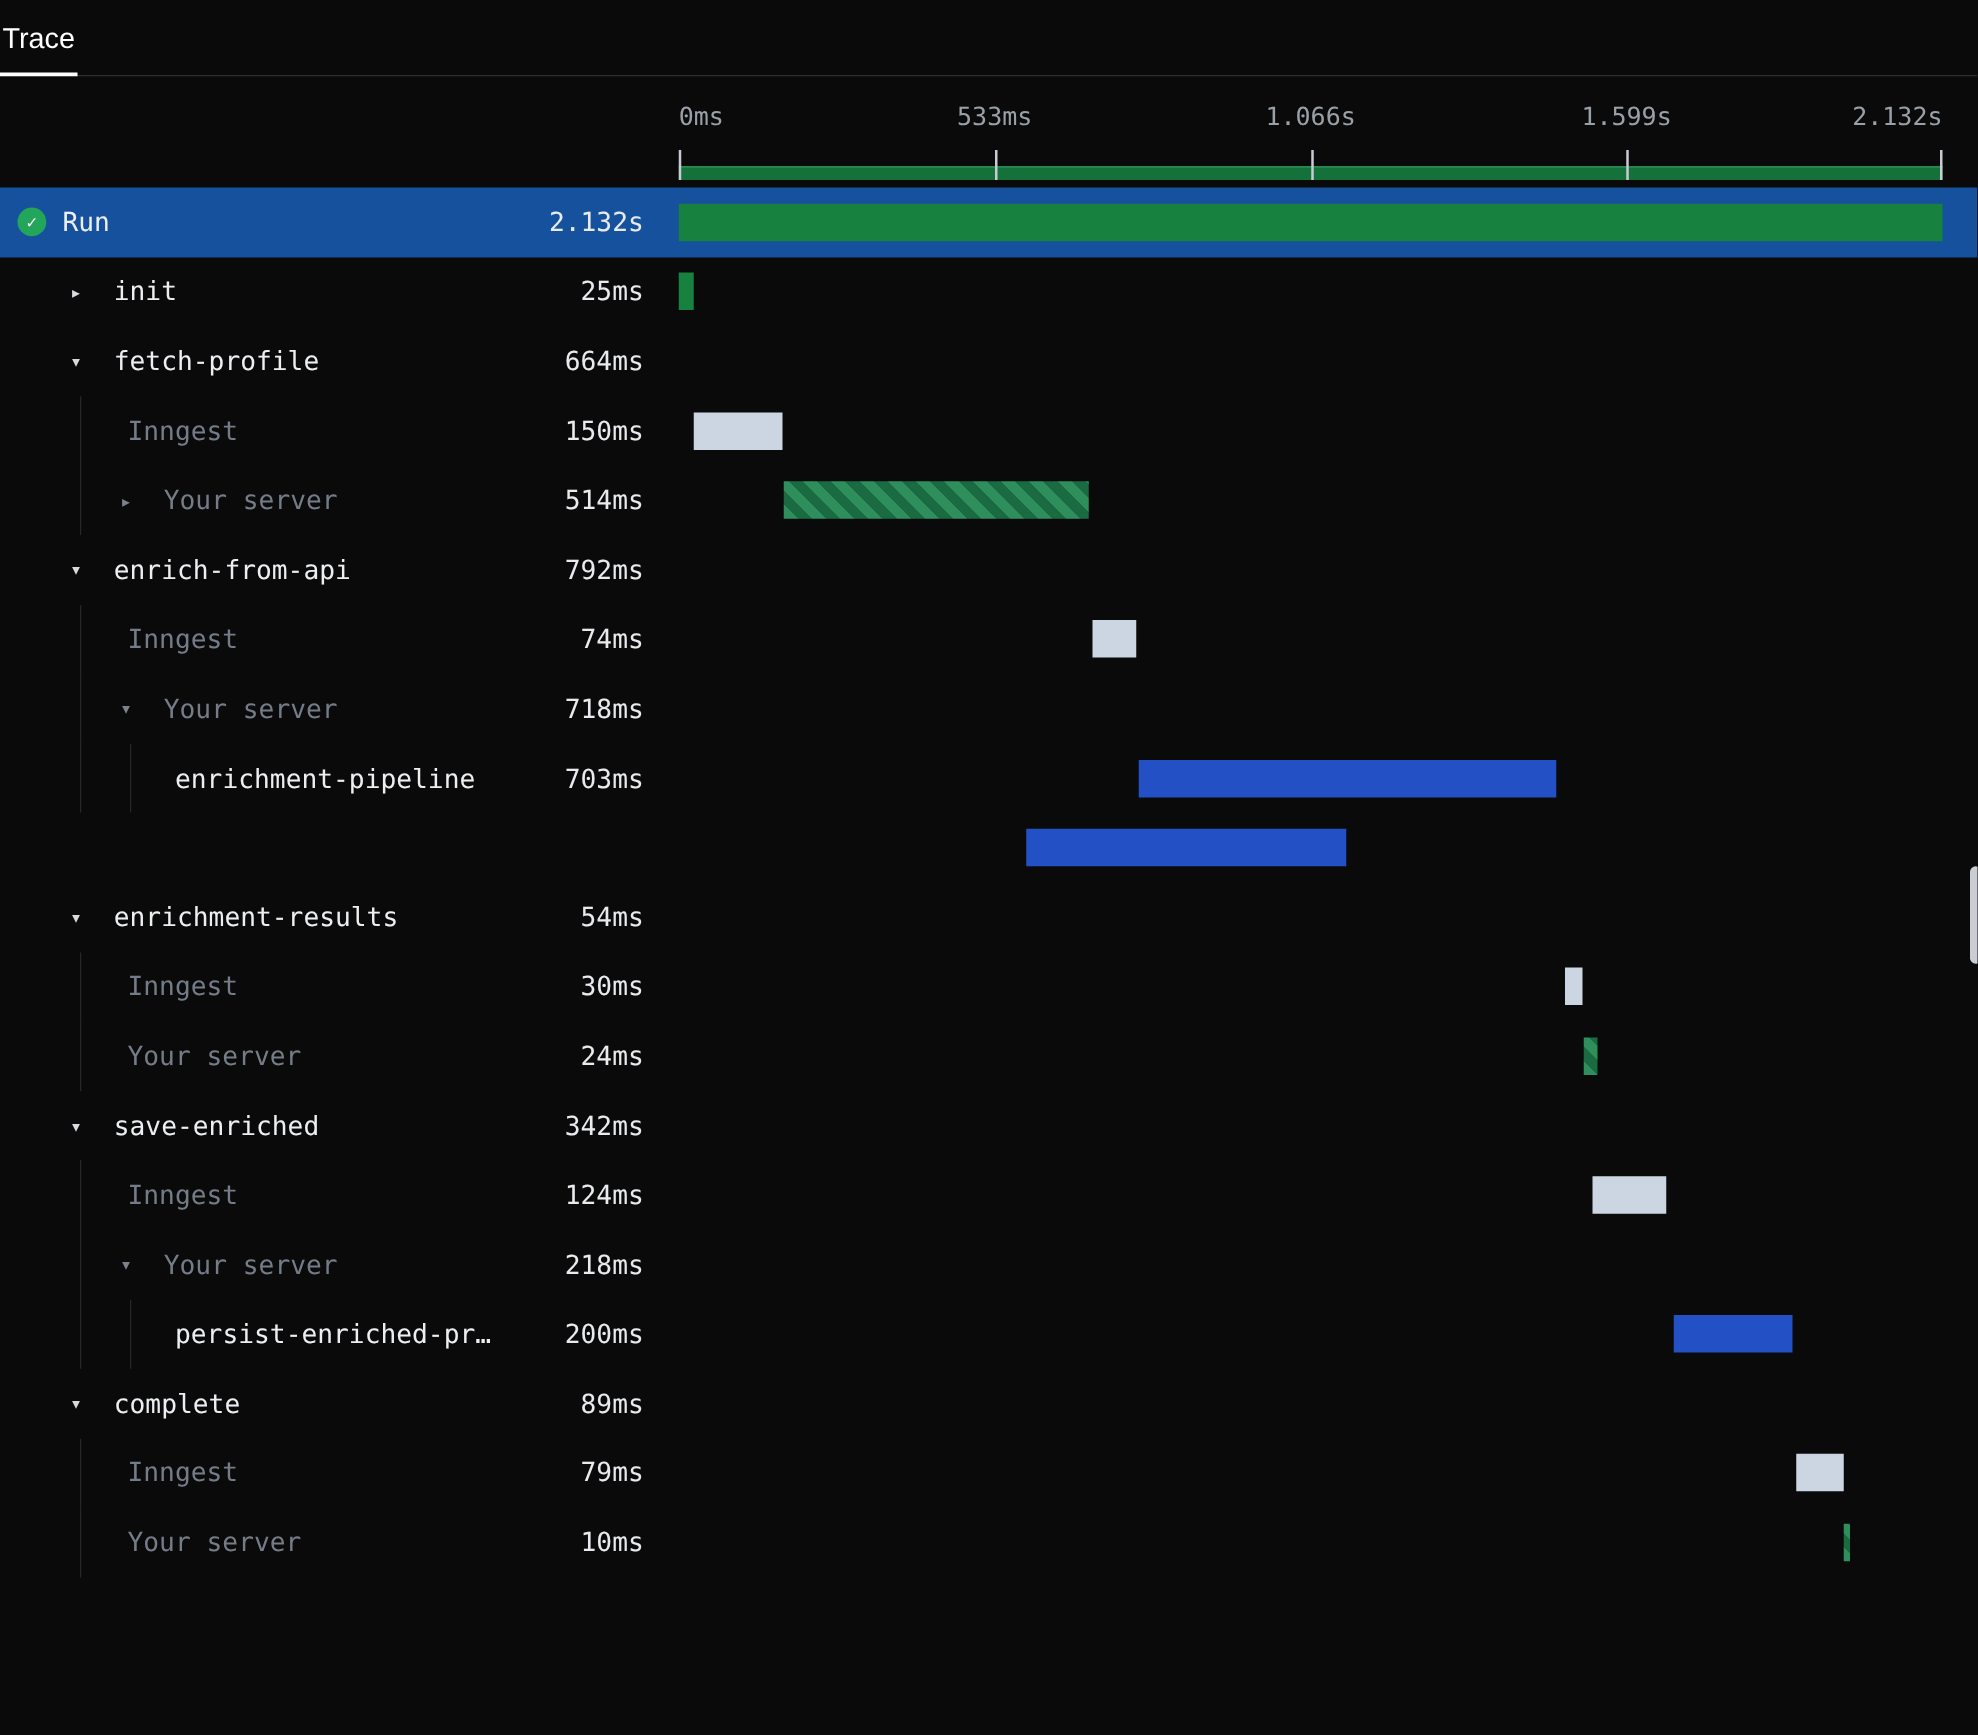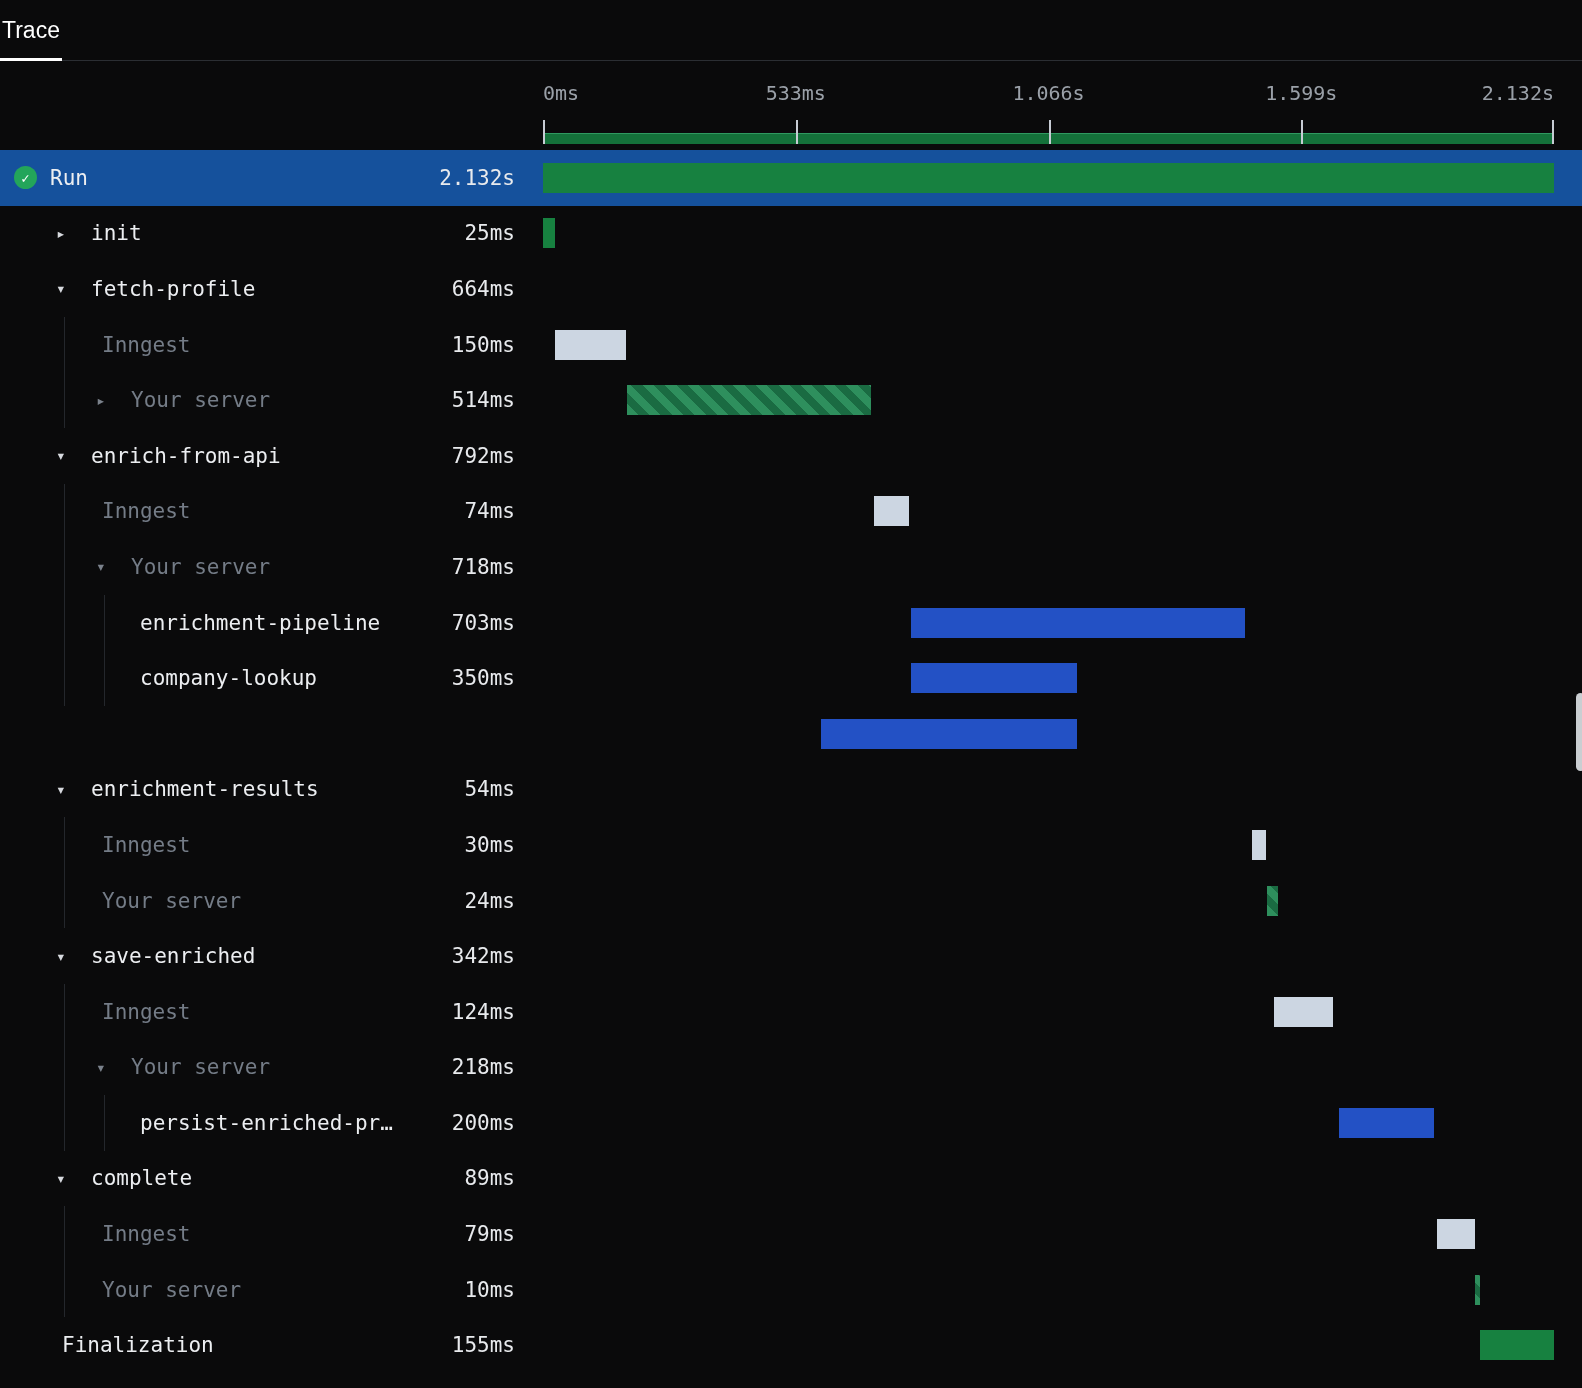--- a/index.html
+++ b/index.html
@@ -189,34 +189,20 @@
     <div class="guide" style="left: 64px;"></div>
         <div class="guide" style="left: 104px;"></div>
       </div>
     <div class="row-chart">
       <div class="row-chart-inner">
           <div class="bar blue" style="left: 36.4447%; width: 32.9737%;"></div>
         </div>
     </div>
   </div>
     <div class="trace-row">
-    <div class="row-left" style="padding-left: 140px;">
-
-      <span class="row-label">company-lookup</span>
-      <span class="row-duration">350ms</span>
-    <div class="guide" style="left: 64px;"></div>
-        <div class="guide" style="left: 104px;"></div>
-      </div>
-    <div class="row-chart">
-      <div class="row-chart-inner">
-          <div class="bar blue" style="left: 36.4447%; width: 16.4165%;"></div>
-        </div>
-    </div>
-  </div>
-    <div class="trace-row">
     <div class="row-chart">
       <div class="row-chart-inner">
           <div class="bar blue" style="left: 52.8612%; width: 16.4634%;"></div>
         </div>
     </div>
   </div>
     <div class="trace-row">
     <div class="row-left" style="padding-left: 56px;">
 
       <span class="arrow">▾</span>
@@ -333,27 +319,15 @@
       <span class="row-label muted">Your server</span>
       <span class="row-duration">10ms</span>
     <div class="guide" style="left: 64px;"></div>
       </div>
     <div class="row-chart">
       <div class="row-chart-inner">
           <div class="bar hatch" style="left: 92.2139%; width: 0.469043%;"></div>
         </div>
     </div>
   </div>
-    <div class="trace-row">
-    <div class="row-left" style="padding-left: 62px;">
-
-      <span class="row-label">Finalization</span>
-      <span class="row-duration">155ms</span>
-    </div>
-    <div class="row-chart">
-      <div class="row-chart-inner">
-          <div class="bar green" style="left: 92.7298%; width: 7.27017%;"></div>
-        </div>
-    </div>
-  </div>
   </div>
 
 <div class="scroll-thumb"></div>
 
 </body></html>

